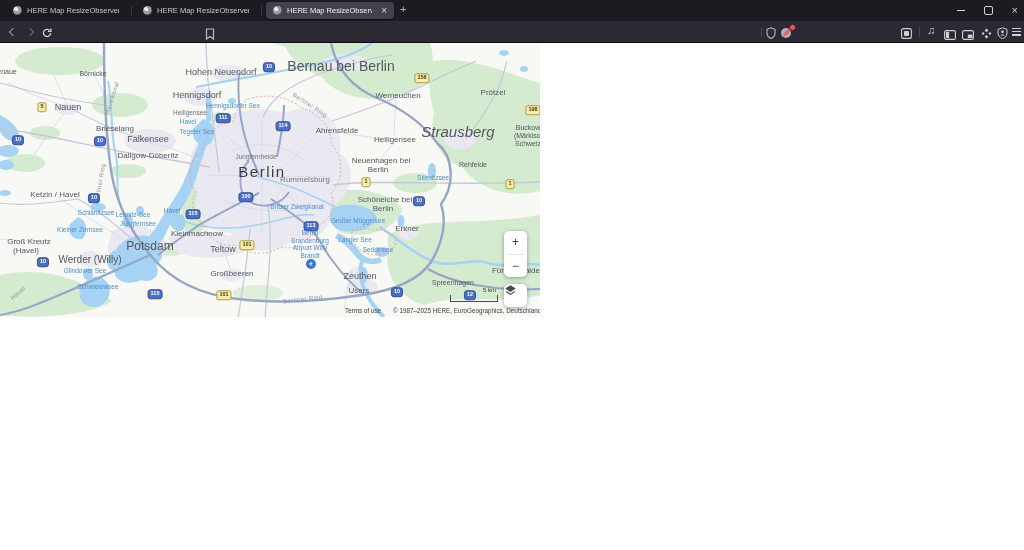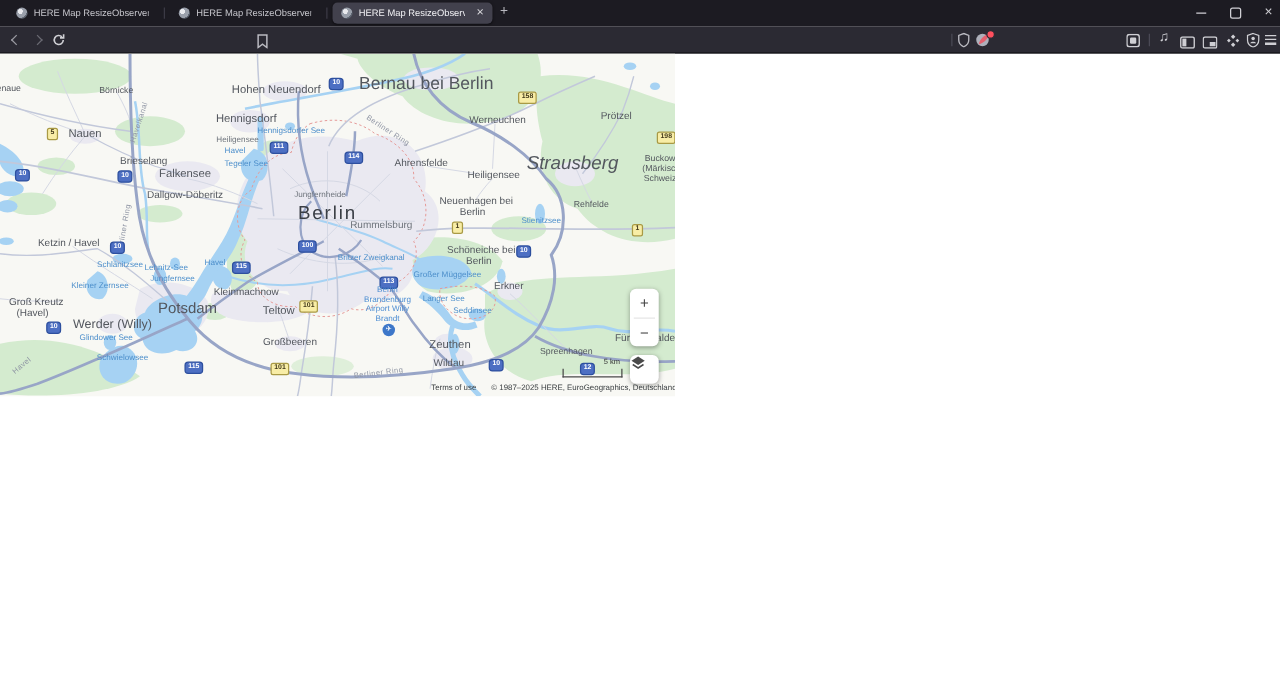--- a/index.html
+++ b/index.html
@@ -299,21 +299,21 @@
         <span class="ml city" style="left: 337px; top: 88px; font-size: 8px;">Ahrensfelde</span>
         <span class="ml city" style="left: 473px; top: 121px; font-size: 7px;">Rehfelde</span>
         <span class="ml city" style="left: 381px; top: 118px; font-size: 8px;">Neuenhagen bei</span>
         <span class="ml city" style="left: 378px; top: 127px; font-size: 8px;">Berlin</span>
         <span class="ml city" style="left: 385px; top: 157px; font-size: 8px;">Schöneiche bei</span>
         <span class="ml city" style="left: 383px; top: 166px; font-size: 8px;">Berlin</span>
         <span class="ml city" style="left: 407px; top: 186px; font-size: 8px;">Erkner</span>
         <span class="ml city" style="left: 453px; top: 239px; font-size: 7px;">Spreenhagen</span>
         <span class="ml city" style="left: 516px; top: 228px; font-size: 8px;">Fürstenwalde</span>
         <span class="ml city" style="left: 360px; top: 233px; font-size: 9px;">Zeuthen</span>
-        <span class="ml city" style="left: 359px; top: 248px; font-size: 8px;">Wildau</span>
+        <span class="ml city" style="left: 359px; top: 248px; font-size: 8px;">Users</span>
         <span class="ml city" style="left: 223px; top: 206px; font-size: 9px;">Teltow</span>
         <span class="ml city" style="left: 197px; top: 191px; font-size: 8px;">Kleinmachnow</span>
         <span class="ml city" style="left: 232px; top: 231px; font-size: 8px;">Großbeeren</span>
         <span class="ml city" style="left: 134px; top: 203px; font-size: 12px; margin-left: 16px;">Potsdam</span>
         <span class="ml city" style="left: 90px; top: 217px; font-size: 10px;">Werder (Willy)</span>
         <span class="ml city" style="left: 29px; top: 199px; font-size: 8px;">Groß Kreutz</span>
         <span class="ml city" style="left: 26px; top: 208px; font-size: 8px;">(Havel)</span>
         <span class="ml city" style="left: 55px; top: 152px; font-size: 8px;">Ketzin / Havel</span>
         <span class="ml city" style="left: 528px; top: 84px; font-size: 7px;">Buckow</span>
         <span class="ml city" style="left: 531px; top: 92px; font-size: 7px;">(Märkische</span>

